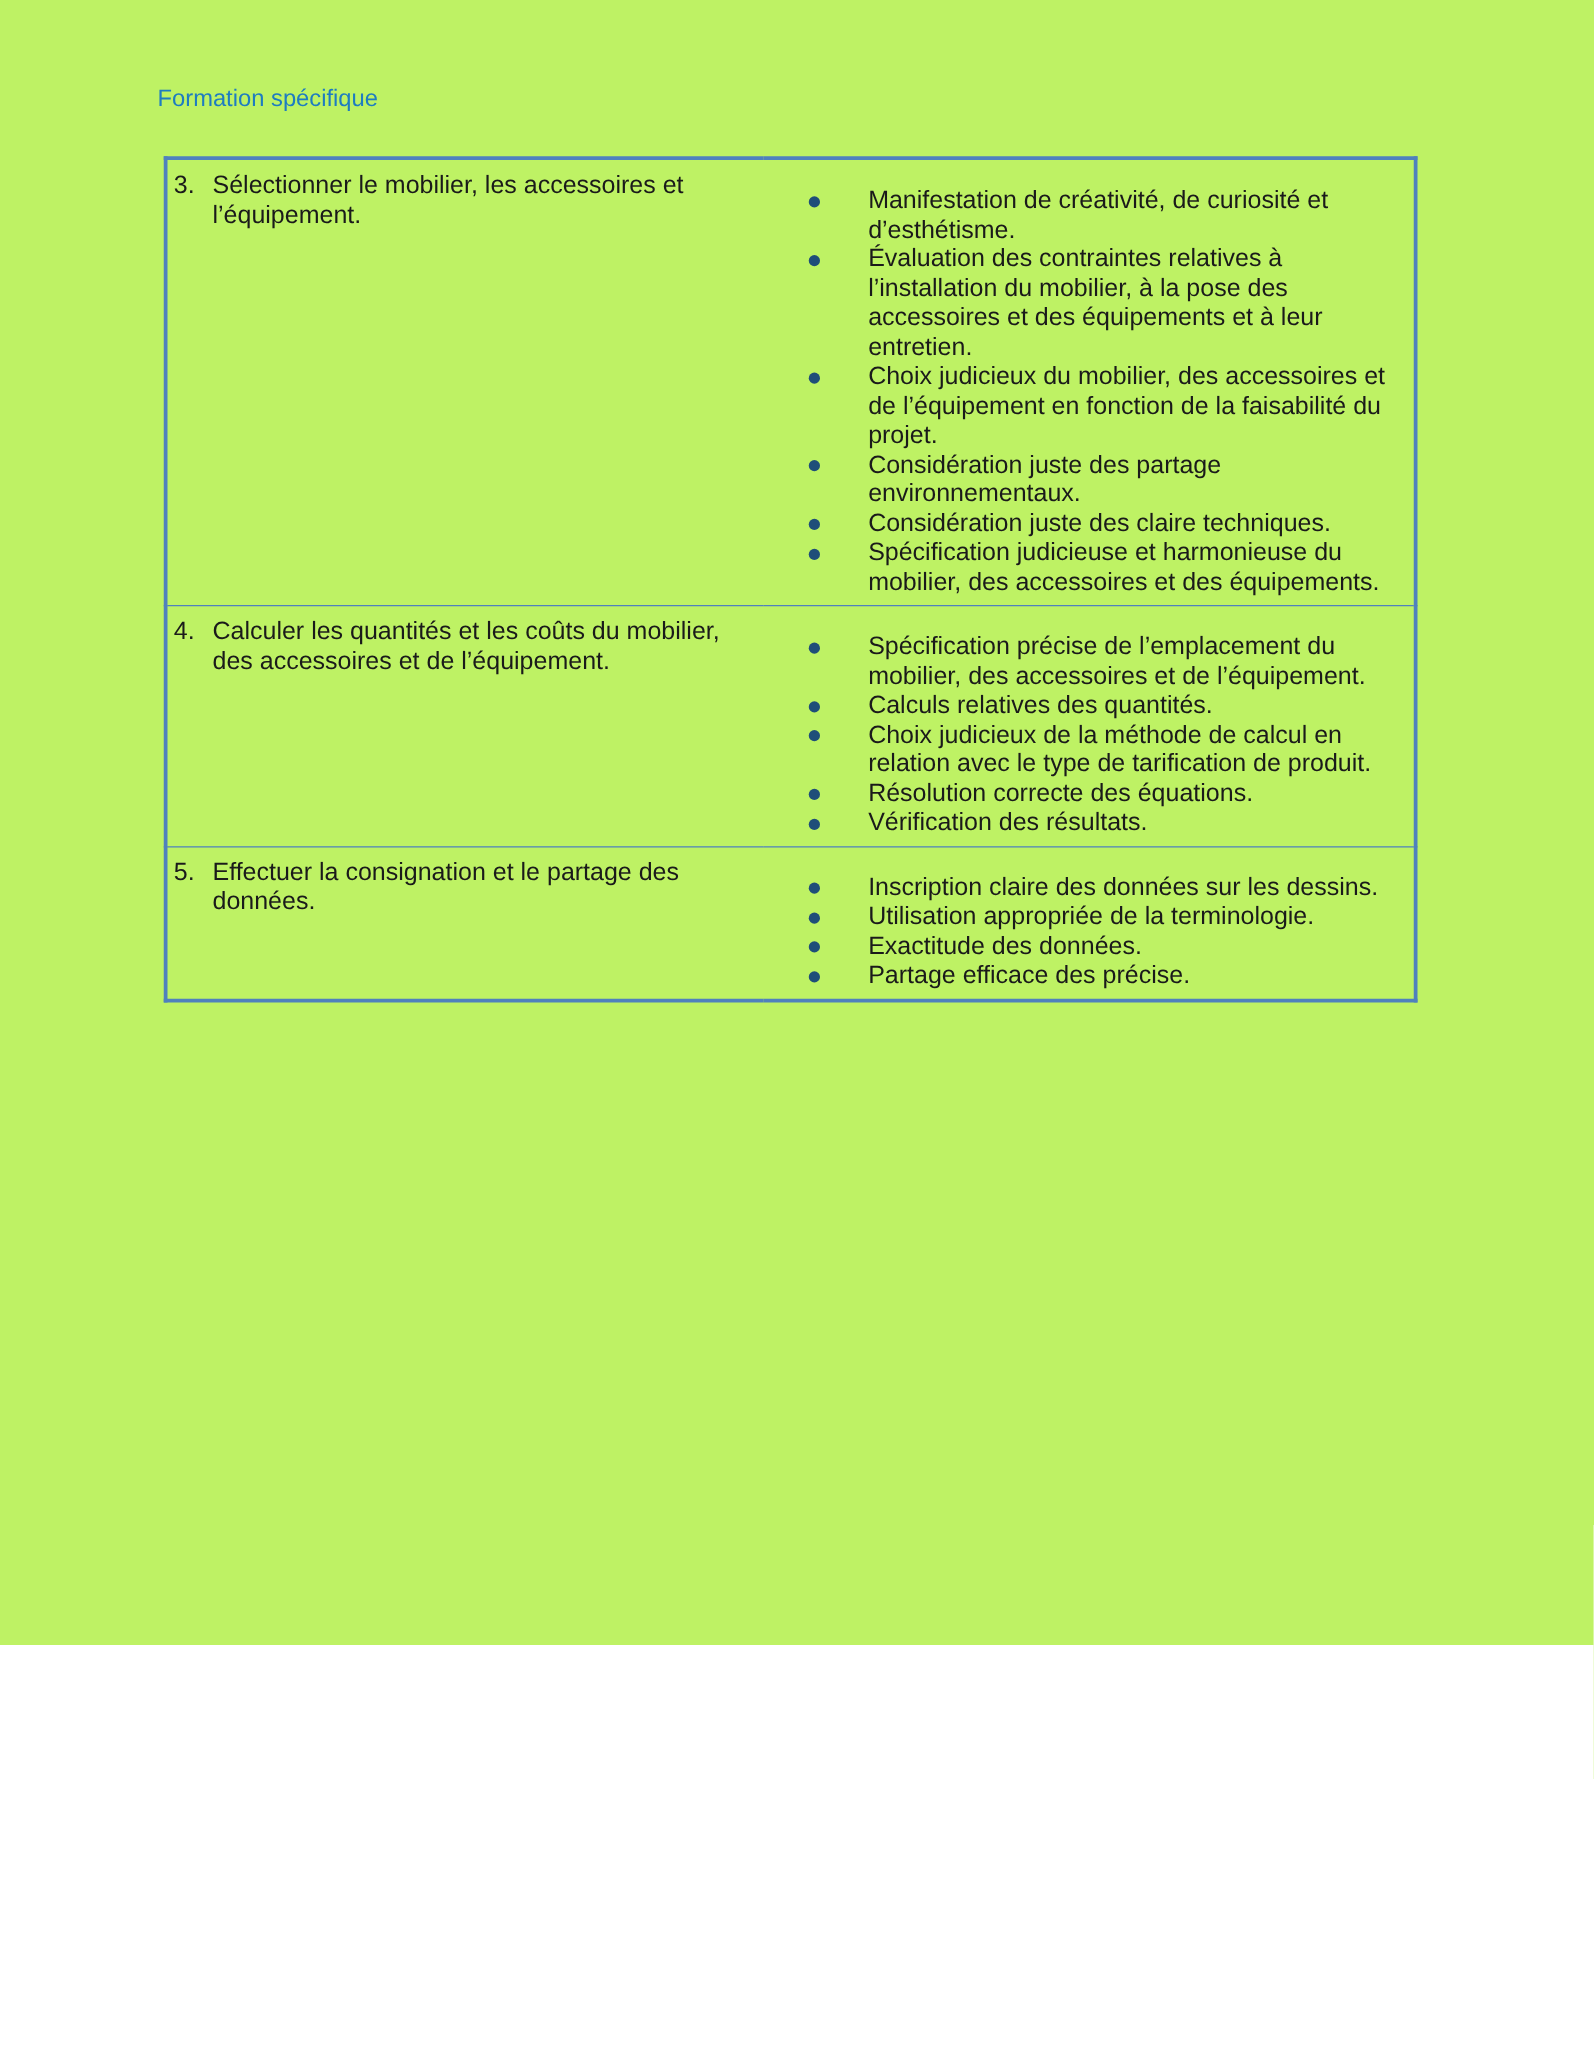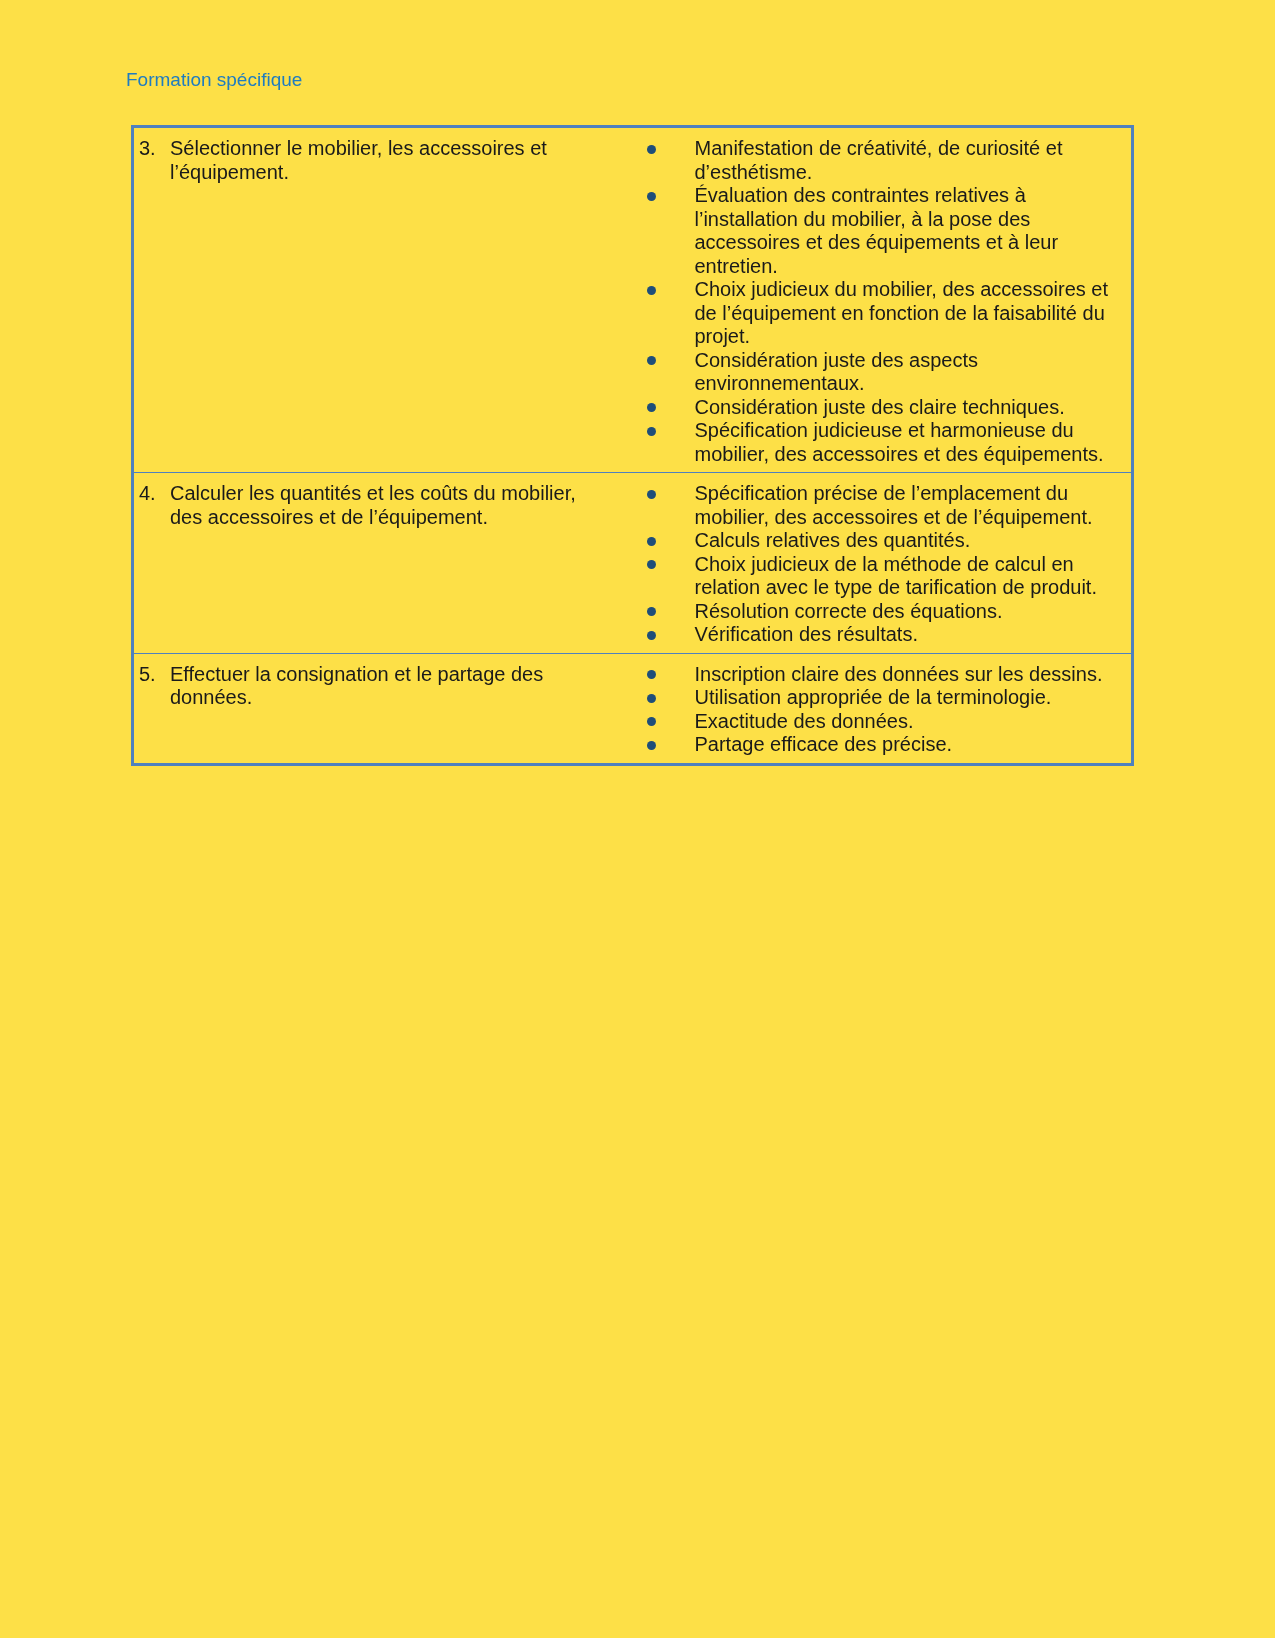--- a/index.html
+++ b/index.html
@@ -1,22 +1,22 @@
 <!DOCTYPE html>
 <html lang="fr" style="--header-blue: #1e7cc1; --table-border: #4f81bd; --bullet: #1f4e79; --text: #1a1a1a;"><head>
 <meta charset="utf-8">
 <style>
   * { margin: 0; padding: 0; box-sizing: border-box; }
   html, body { background: #ffffff; }
 
   .page {
     position: relative;
     width: 1275px;
-    height: 1638px;
-    background: #fde047;
+    height: 1316px;
+    background: #bef264;
     font-family: "Liberation Sans", sans-serif;
     color: var(--text, #1a1a1a);
     overflow: hidden;
   }
 
   .page-header {
     position: absolute;
     left: 126px;
     top: 69px;
     font-size: 19px;
@@ -65,20 +65,21 @@
     flex: none;
     width: 424px;
   }
 
   .cell-right {
     padding: 9px 0 6px 0;
   }
 
   .criteria-list {
     list-style: none;
+    margin-top: 12px;
   }
 
   .criterion {
     position: relative;
     padding-left: 84px;
   }
 
   .criterion-text {
     display: block;
     max-width: 428px;
@@ -121,21 +122,21 @@
     <span class="criterion-text">Évaluation des contraintes relatives à l’installation du mobilier, à la pose des accessoires et des équipements et à leur entretien.</span>
   </li>
 
   <li class="criterion">
     <span class="bullet-dot"></span>
     <span class="criterion-text">Choix judicieux du mobilier, des accessoires et de l’équipement en fonction de la faisabilité du projet.</span>
   </li>
 
   <li class="criterion">
     <span class="bullet-dot"></span>
-    <span class="criterion-text">Considération juste des aspects environnementaux.</span>
+    <span class="criterion-text">Considération juste des partage environnementaux.</span>
   </li>
 
   <li class="criterion">
     <span class="bullet-dot"></span>
     <span class="criterion-text">Considération juste des claire techniques.</span>
   </li>
 
   <li class="criterion">
     <span class="bullet-dot"></span>
     <span class="criterion-text">Spécification judicieuse et harmonieuse du mobilier, des accessoires et des équipements.</span>

